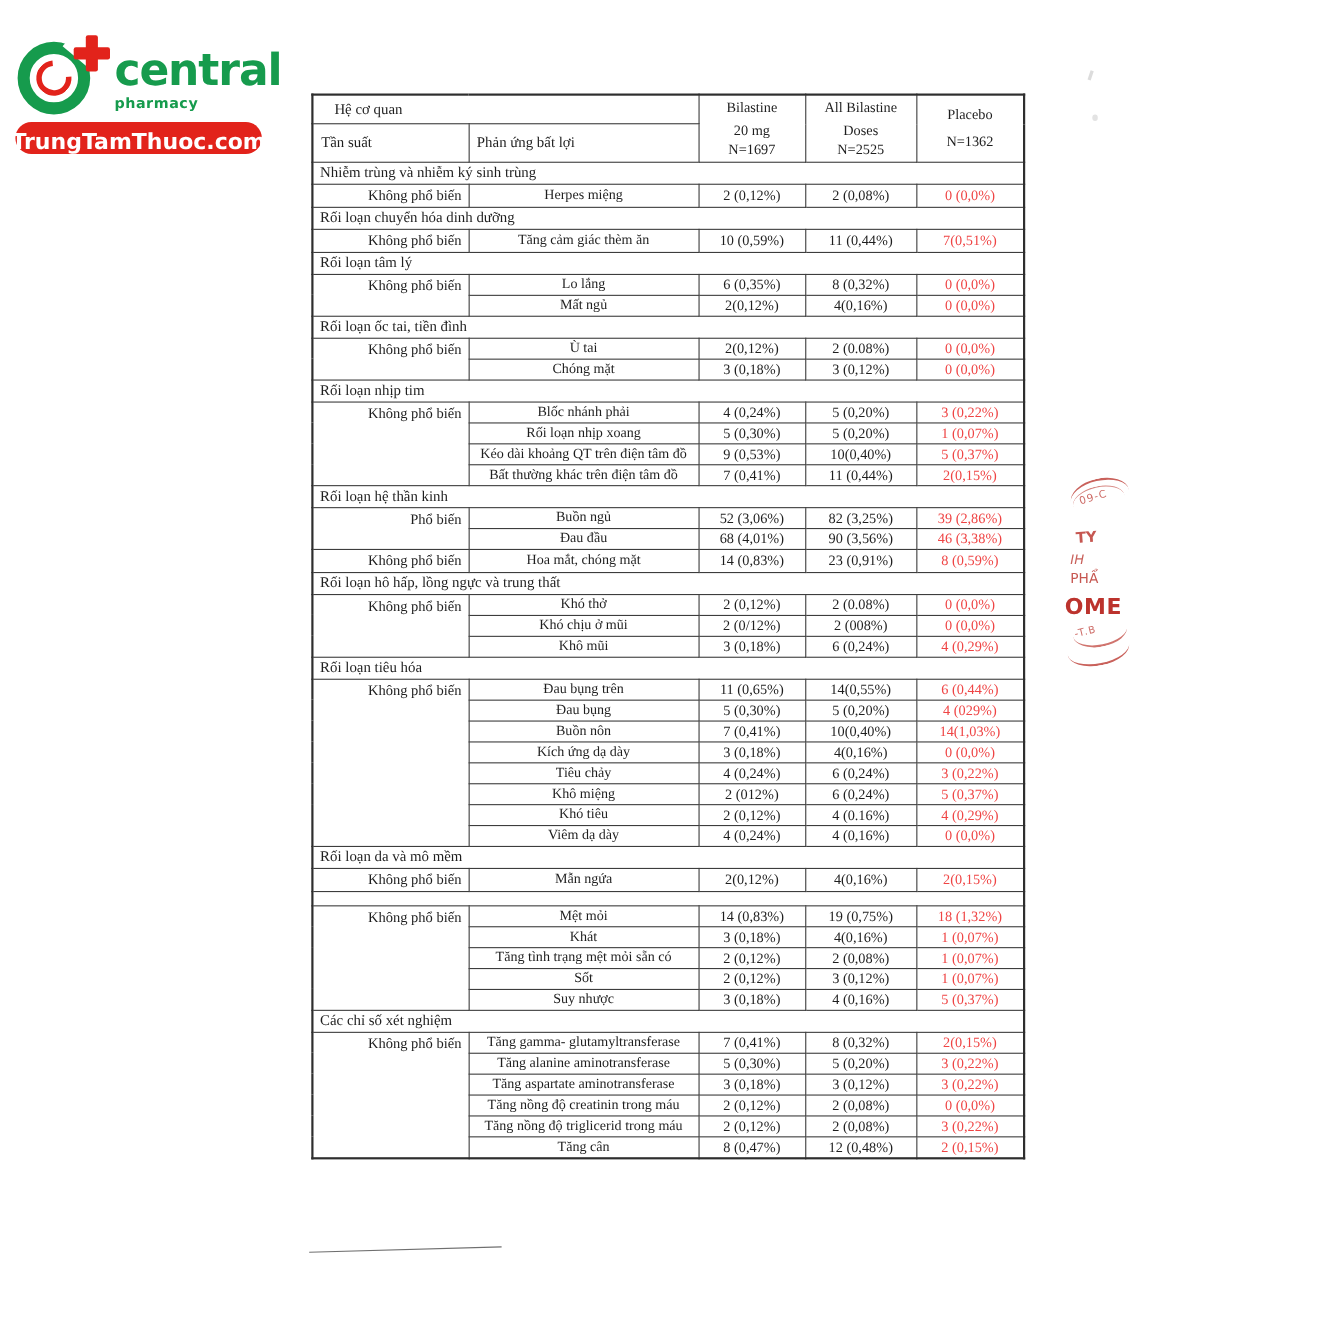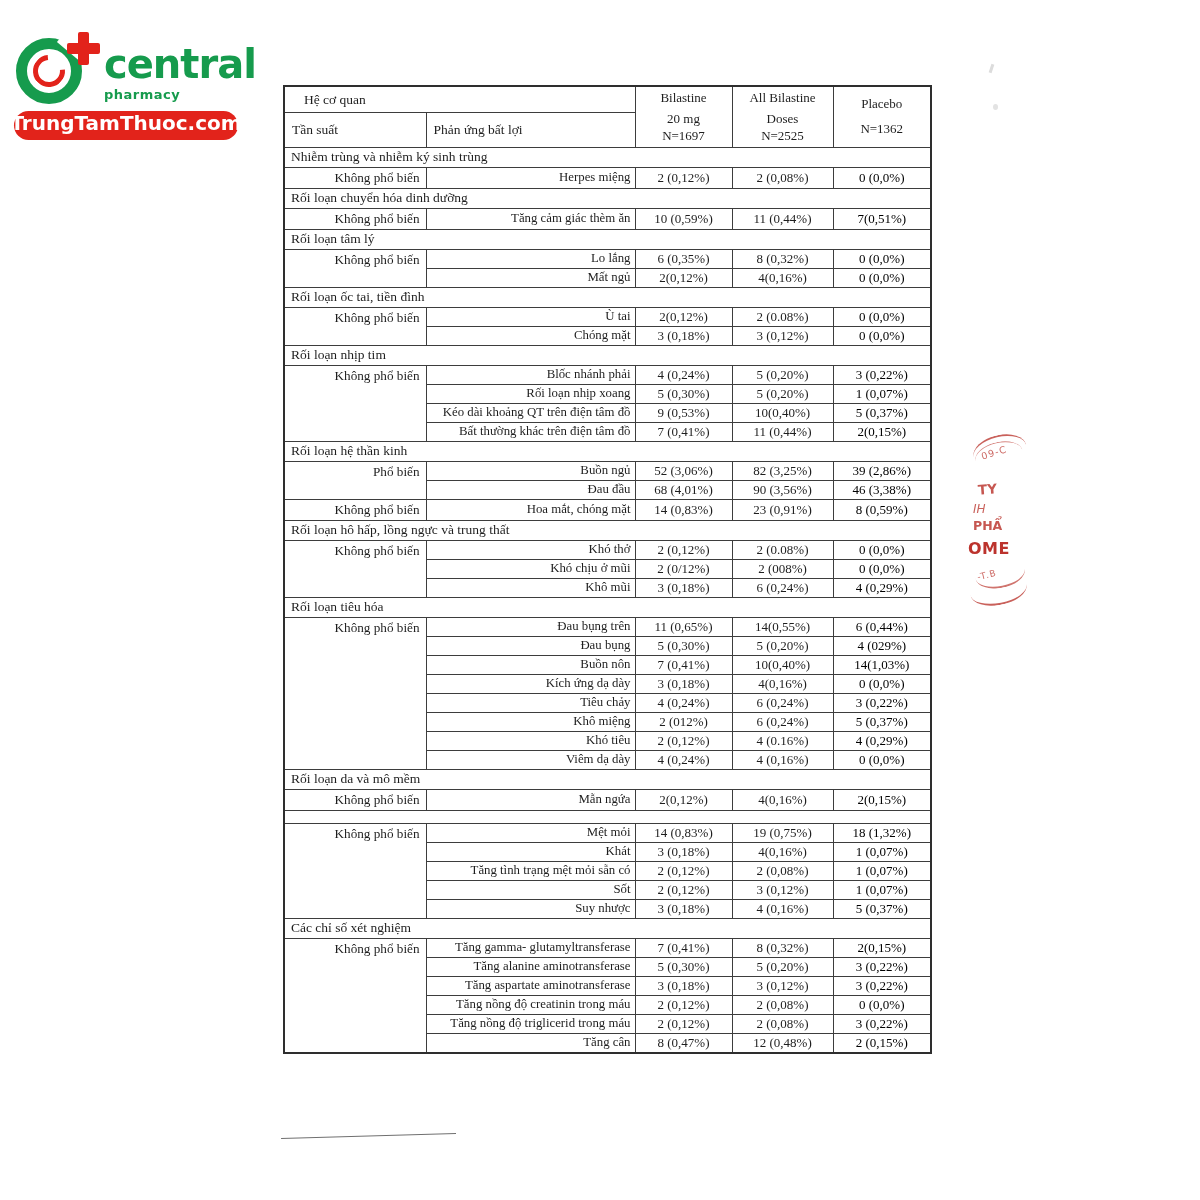--- a/index.html
+++ b/index.html
@@ -15,53 +15,53 @@
   .c-cut{position:absolute;left:46px;top:-2px;width:28px;height:26px;background:#fff;transform:rotate(40deg);}
   .inner-ring{position:absolute;left:17px;top:25px;width:32px;height:32px;box-sizing:border-box;
           border:5px solid #e2231b;border-radius:50%;border-top-color:transparent;transform:rotate(40deg);}
   .plus-v{position:absolute;left:62px;top:2px;width:11px;height:33px;background:#e2231b;border-radius:2px;}
   .plus-h{position:absolute;left:51px;top:13px;width:33px;height:11px;background:#e2231b;border-radius:2px;}
   .logo-text{position:absolute;left:90px;top:14px;color:#169b4d;
              font-family:"DejaVu Sans","Liberation Sans",sans-serif;}
   .brand{font-size:40px;font-weight:bold;letter-spacing:-1px;line-height:1;}
   .tagline{font-size:13px;font-weight:bold;letter-spacing:.5px;margin-top:3px;}
   .banner{position:absolute;left:0;top:81px;width:224px;height:29px;background:#e2231b;border-radius:15px;
-          display:flex;align-items:flex-start;justify-content:center;
+          display:flex;align-items:flex-end;justify-content:center;
           font-family:"DejaVu Sans","Liberation Sans",sans-serif;color:#fff;font-weight:bold;font-size:20px;}
 
   
   .advtable{position:absolute;left:283px;top:85px;width:647px;border-collapse:collapse;table-layout:fixed;
             border:2px solid #2e2e2e;}
   .advtable td,.advtable th{border:1px solid #3d3d3d;box-sizing:border-box;}
   .advtable th{font-weight:normal;}
   .hq{height:23px;text-align:left;vertical-align:middle;padding:2px 19px;font-size:13.5px;}
   .hf,.hr{height:30px;text-align:left;vertical-align:middle;padding:2px 7px;font-size:13.5px;}
   .hc{text-align:center;vertical-align:middle;font-size:13px;line-height:1.25;padding:3px 1px;}
   .hc .l1{margin-bottom:5px;}
   .hc.placebo-h .l1{margin-bottom:9px;}
   .section{height:20px;text-align:left;vertical-align:middle;padding:1px 6px;font-size:13.5px;}
   .spacer{height:13px;}
   .freq{vertical-align:top;text-align:right;padding:2px 6px;font-size:13.2px;}
-  .reaction{height:19px;text-align:right;vertical-align:middle;padding:1px 4px;font-size:12.8px;
+  .reaction{height:19px;text-align:center;vertical-align:middle;padding:1px 4px;font-size:12.8px;
             white-space:nowrap;overflow:hidden;}
   .num{height:19px;text-align:center;vertical-align:middle;font-size:13px;white-space:nowrap;padding:1px 0;}
-  .num.placebo{color:#000000;margin-left:44px;}
+  .num.placebo{color:#ef4444;margin-left:44px;}
 
   
   .stamp{position:absolute;left:965px;top:432px;width:85px;height:172px;
          font-family:"DejaVu Sans","Liberation Sans",sans-serif;color:#c0453e;}
   .stamp span{position:absolute;display:block;}
   .arc{position:absolute;border-radius:50%;}
   .a1{left:8px;top:3px;width:54px;height:30px;border-top:2.5px solid rgba(192,69,62,.85);transform:rotate(-13deg);}
   .a1b{left:10px;top:10px;width:48px;height:26px;border-top:1.5px solid rgba(192,69,62,.65);transform:rotate(-13deg);}
   .t-arc{left:16px;top:15px;font-size:9.5px;transform:rotate(-17deg);color:rgba(192,69,62,.8);letter-spacing:1px;}
   .t1{left:13px;top:49px;font-weight:bold;font-size:13.5px;transform:rotate(-4deg);color:rgba(192,69,62,.9);}
   .t2{left:8px;top:70px;font-size:12px;color:rgba(192,69,62,.85);font-style:italic;}
-  .t3{left:8px;top:86px;font-size:12.5px;color:rgba(192,69,62,.9);font-weight:bold;}
-  .t4{left:3px;top:107px;font-weight:bold;font-size:16px;letter-spacing:.5px;color:rgba(184,40,34,.95);}
+  .t3{left:8px;top:86px;font-size:12.5px;color:rgba(192,69,62,.9);}
+  .t4{left:3px;top:107px;font-weight:bold;font-size:20px;letter-spacing:.5px;color:rgba(184,40,34,.95);}
   .a2{left:10px;top:128px;width:50px;height:26px;border-bottom:2px solid rgba(192,69,62,.75);transform:rotate(-11deg);}
   .t5{left:12px;top:138px;font-size:9px;transform:rotate(-14deg);letter-spacing:1px;color:rgba(192,69,62,.8);}
   .a3{left:5px;top:143px;width:57px;height:28px;border-bottom:2.5px solid rgba(192,69,62,.85);transform:rotate(-11deg);}
 
   
   .speck1{position:absolute;left:990px;top:64px;width:3px;height:9px;background:#dcdcdc;transform:rotate(18deg);}
   .speck2{position:absolute;left:993px;top:104px;width:5px;height:6px;background:#e3e3e3;border-radius:50%;}
   .skew-line{position:absolute;left:281px;top:1133px;width:175px;height:0;
              border-top:1.5px solid #6f6f6f;transform:rotate(-1.6deg);transform-origin:right center;}
 </style>

